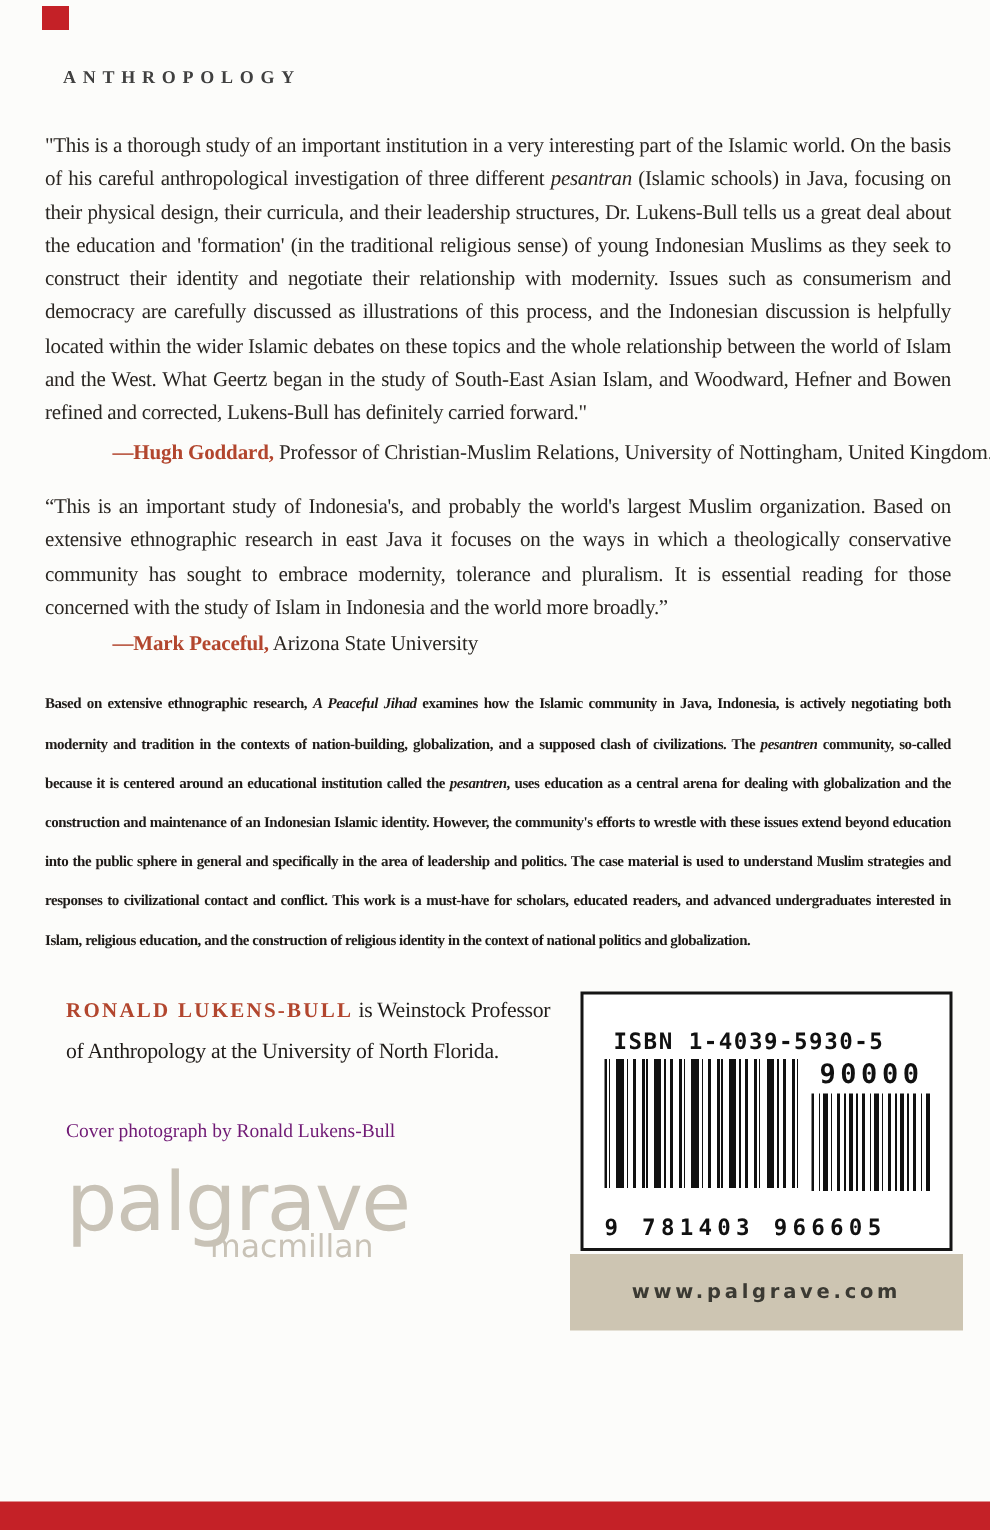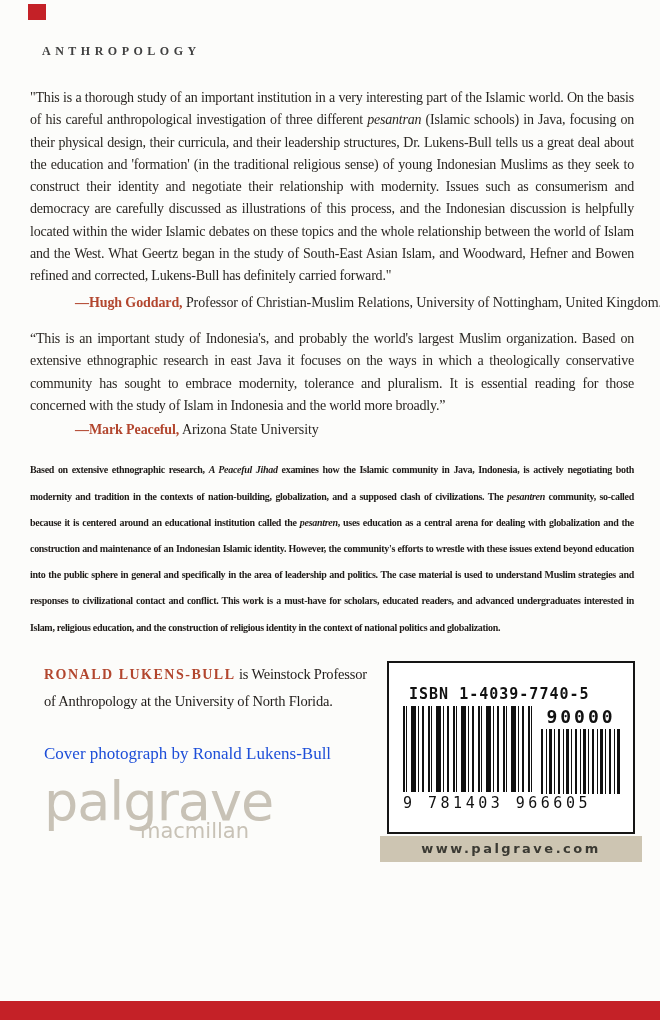--- a/index.html
+++ b/index.html
@@ -59,21 +59,21 @@
   .bottom-row{
     margin-top:20px;
     display:flex;align-items:flex-start;
   }
   .left-col{flex:1;padding-left:14px;}
   .bio{
     width:336px;
     font-size:14.5px;line-height:26px;letter-spacing:-0.2px;color:#211d1a;
   }
   .credits{margin-top:26px;}
-  .credits p{font-size:17px;line-height:27px;color:#1d4ed8;}
+  .credits p{font-size:13px;line-height:27px;color:#701a75;}
   .logo{margin-top:8px;line-height:1;}
   .logo-top{
     font-family:"DejaVu Sans","Liberation Sans",sans-serif;
     font-size:54px;letter-spacing:-1px;color:var(--logo-beige);
   }
   .logo-bottom{
     font-family:"DejaVu Sans","Liberation Sans",sans-serif;
     font-size:21px;color:var(--logo-beige);
     margin-top:-8px;padding-left:96px;
   }
@@ -104,25 +104,25 @@
     text-align:center;white-space:nowrap;
   }
   .bars-addon{
     flex:1;margin-top:2px;
     background:repeating-linear-gradient(90deg,
       #111 0 2px,#fff 2px 5px,#111 5px 6px,#fff 6px 8px,
       #111 8px 11px,#fff 11px 13px,#111 13px 14px,#fff 14px 17px);
   }
   .ean{
     font-family:"DejaVu Sans Mono","Liberation Mono",monospace;
-    font-weight:normal;font-size:15px;letter-spacing:3.5px;color:#111;
-    margin-top:0;white-space:nowrap;
+    font-weight:bold;font-size:15px;letter-spacing:3.5px;color:#111;
+    margin-top:15px;white-space:nowrap;
   }
   .website-strip{
-    width:262px;height:26px;margin-top:2px;
+    width:262px;height:51px;margin-top:2px;
     background:var(--strip-beige);
     display:flex;align-items:center;justify-content:center;
   }
   .website-strip span{
     font-family:"DejaVu Sans","Liberation Sans",sans-serif;
     font-weight:bold;font-size:13px;letter-spacing:2.5px;color:#3b3a33;
   }
 </style>
 </head>
 <body>
@@ -148,21 +148,21 @@
           <p>Cover photograph by Ronald Lukens-Bull</p>
         </div>
         <div class="logo">
           <div class="logo-top">palgrave</div>
           <div class="logo-bottom">macmillan</div>
         </div>
       </div>
 
       <div class="right-col">
         <div class="barcode-box">
-          <div class="isbn">ISBN 1-4039-7740-5</div>
+          <div class="isbn">ISBN 1-4039-5930-5</div>
           <div class="bars-row">
             <div class="bars-main"></div>
             <div class="addon">
               <div class="price-code">90000</div>
               <div class="bars-addon"></div>
             </div>
           </div>
           <div class="ean">9 781403 966605</div>
         </div>
         <div class="website-strip">

